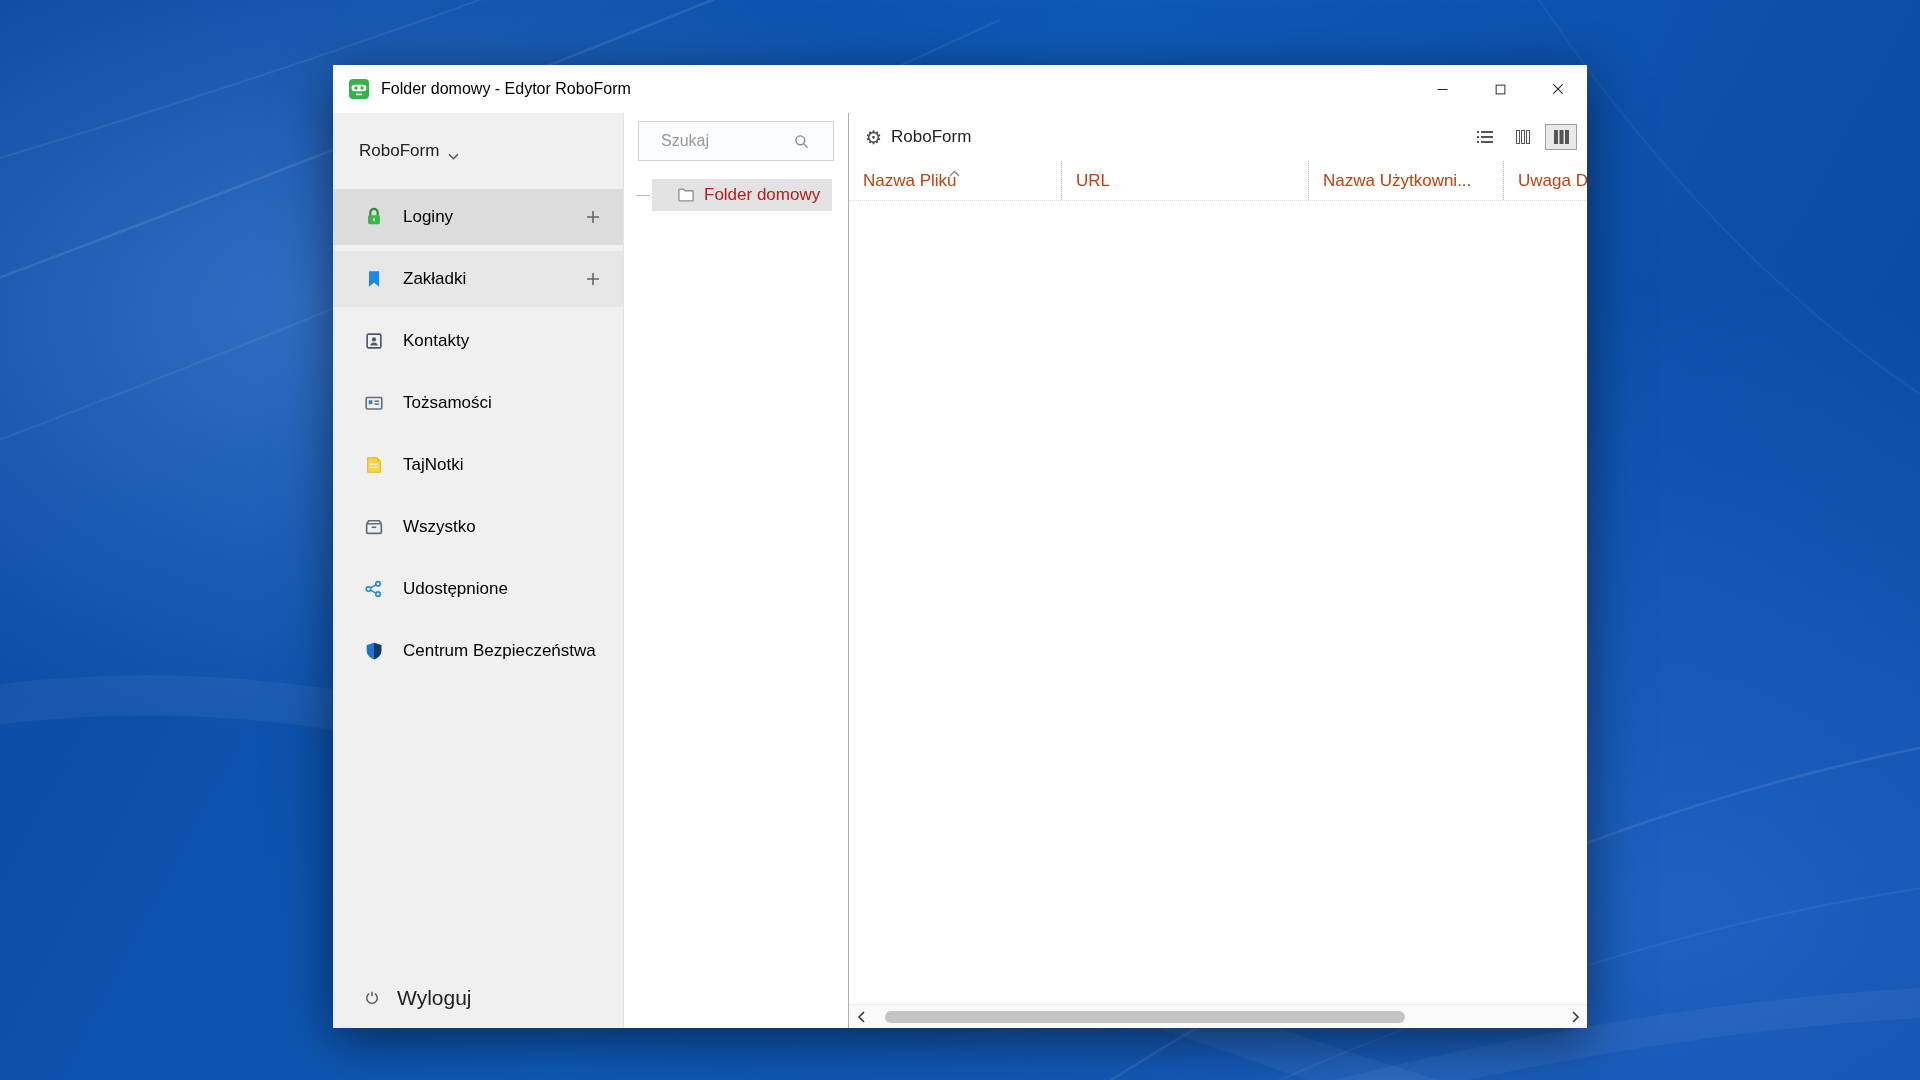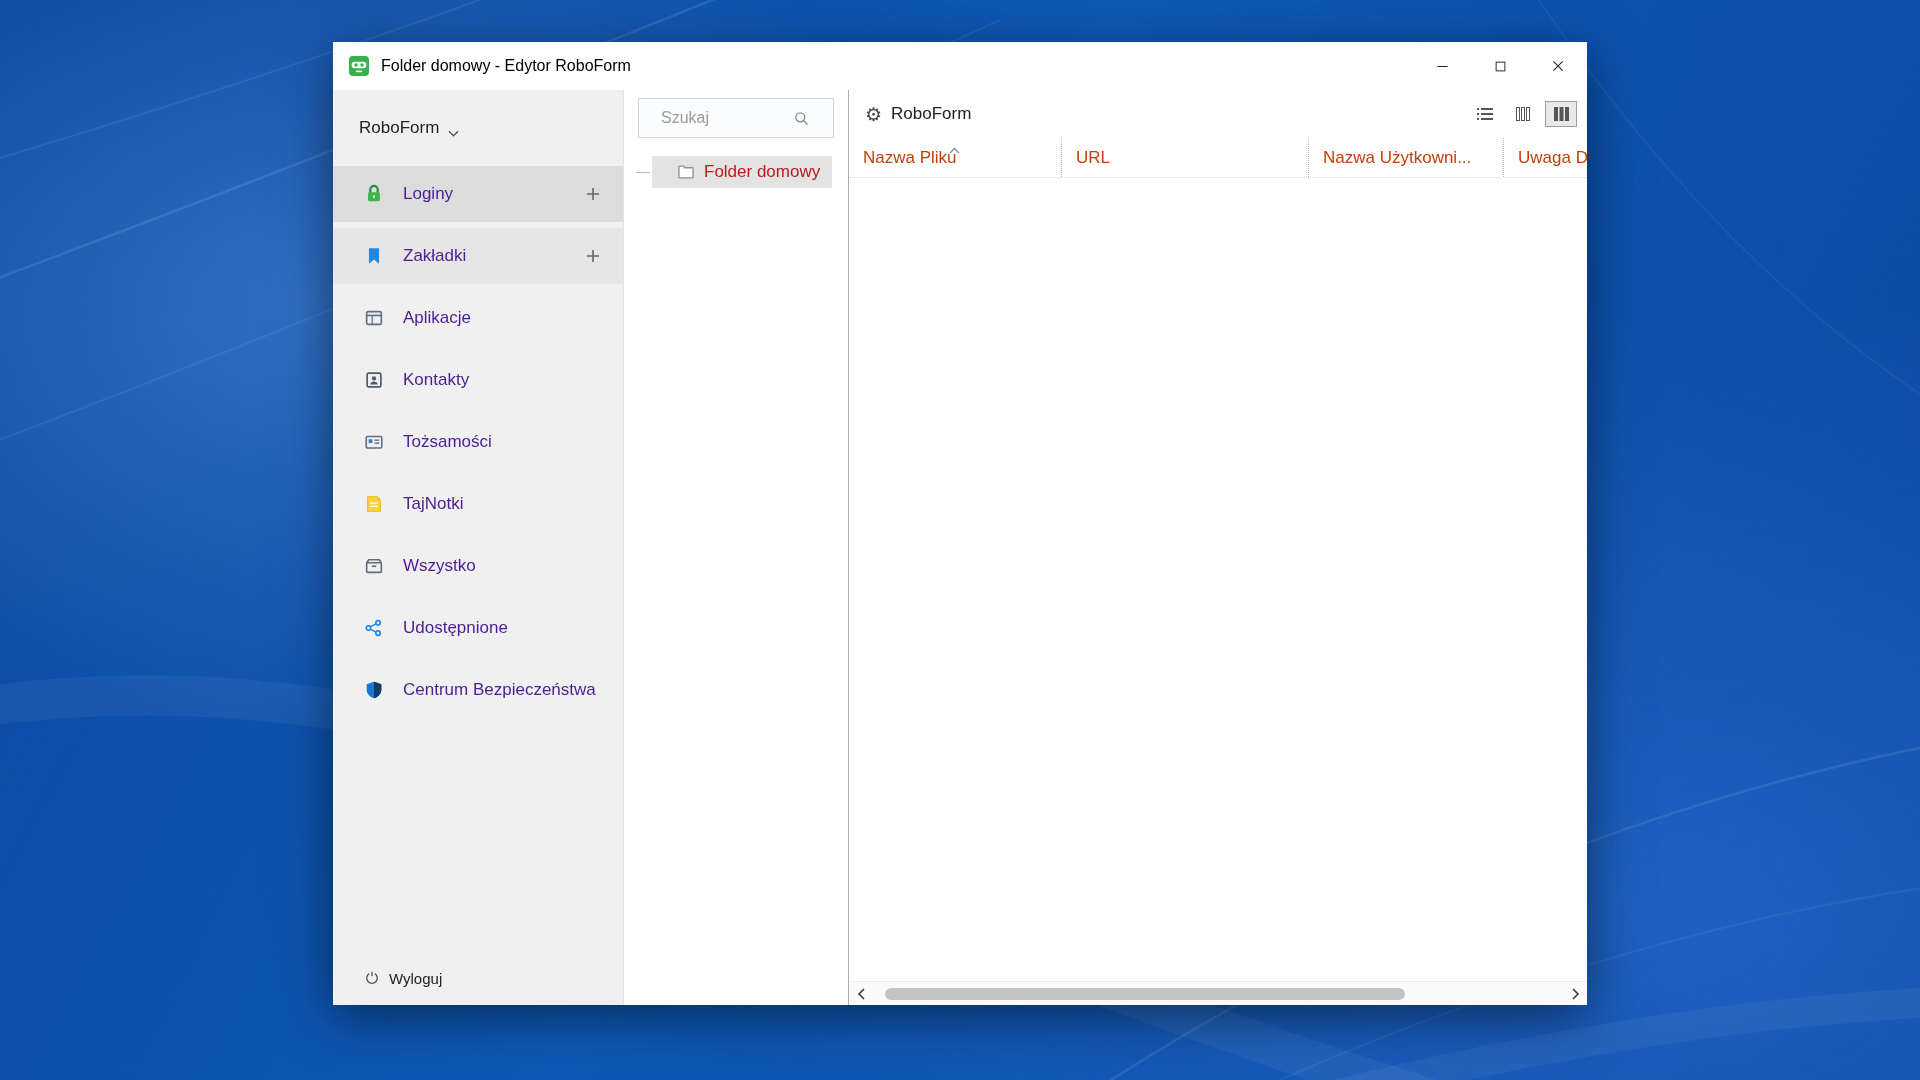--- a/index.html
+++ b/index.html
@@ -10,46 +10,46 @@
     position:fixed; inset:0;
     background:
       radial-gradient(1100px 700px at 16% 28%, rgba(130,185,255,.30), rgba(130,185,255,0) 62%),
       radial-gradient(1500px 950px at 88% 85%, rgba(45,115,215,.55), rgba(45,115,215,0) 66%),
       linear-gradient(118deg, #0a47a0 0%, #0e59b6 45%, #0a46a0 100%);
   }
   .wallpaper-svg { position:absolute; inset:0; }
 
   
   .window {
-    position:absolute; left:333px; top:42px; width:1254px; height:963px;
+    position:absolute; left:333px; top:65px; width:1254px; height:963px;
     background:#ffffff; box-shadow:0 12px 48px rgba(0,0,0,.5);
     display:flex; flex-direction:column;
   }
   .titlebar { height:48px; display:flex; align-items:center; padding-left:14px; background:#fff; flex:0 0 auto; }
   .title-text { font-size:16px; color:#000; margin-left:10px; }
   .controls { margin-left:auto; display:flex; height:100%; }
   .ctrl { width:58px; height:100%; display:flex; align-items:center; justify-content:center; }
 
   .window-body { flex:1; display:flex; min-height:0; }
 
   
   .sidebar {
     width:291px; flex:0 0 291px; background:#f0f0f1; border-right:1px solid #e3e3e3;
     position:relative;
   }
   .profile { margin:28px 0 0 26px; height:20px; display:flex; align-items:flex-end; gap:8px;
     font-size:17px; color:#222; }
   .nav { margin-top:28px; }
   .nav-item { height:56px; margin-bottom:6px; display:flex; align-items:center;
-    padding:0 22px 0 30px; gap:18px; font-size:17px; color:#4c1d95; }
+    padding:0 22px 0 30px; gap:18px; font-size:17px; color:#000000; }
   .nav-item.selected { background:#dcdcdc; }
   .nav-item.hovered  { background:#e6e6e6; }
   .add-btn { margin-left:auto; display:flex; }
-  .logout { position:absolute; left:30px; bottom:18px; display:flex; align-items:center; gap:8px;
-    font-size:15px; color:#222; }
+  .logout { position:absolute; left:30px; bottom:18px; display:flex; align-items:center; gap:16px;
+    font-size:21px; color:#222; }
 
   
   .folder-pane { width:225px; flex:0 0 225px; border-right:1px solid #adadad; background:#fff;
     display:flex; flex-direction:column; }
   .fp-toolbar { height:48px; display:flex; align-items:center; justify-content:space-between; padding:0 16px; }
   .more-btn { display:flex; align-items:center; gap:6px; font-size:16px; color:#333; }
   .searchbox { margin:8px 14px 0 14px; height:40px; border:1px solid #cfd2d6; background:#fbfcfd;
     display:flex; align-items:center; padding:0 22px; }
   .searchbox input { flex:1; border:none; outline:none; background:transparent; font-size:16px; color:#333;
     font-family:"Liberation Sans", sans-serif; min-width:0; }
@@ -163,28 +163,20 @@
               <path d="M6.5 3.5h11v17l-5.5-4.8-5.5 4.8z" fill="#1e88e5"></path>
             </svg>
             <span>Zakładki</span>
             <span class="add-btn">
               <svg width="16" height="16" viewBox="0 0 16 16">
                 <path d="M8 2v12M2 8h12" stroke="#666" stroke-width="1.6"></path>
               </svg>
             </span>
           </div>
 
-          <div class="nav-item">
-            <svg width="22" height="22" viewBox="0 0 24 24">
-              <rect x="4" y="5" width="16" height="14" rx="1.5" fill="none" stroke="#5f7082" stroke-width="1.8"></rect>
-              <line x1="4" y1="9.2" x2="20" y2="9.2" stroke="#5f7082" stroke-width="1.8"></line>
-              <line x1="10" y1="9.2" x2="10" y2="19" stroke="#5f7082" stroke-width="1.4"></line>
-            </svg>
-            <span>Aplikacje</span>
-          </div>
 
           <div class="nav-item">
             <svg width="22" height="22" viewBox="0 0 24 24">
               <rect x="4.5" y="4.5" width="15" height="15" rx="1.5" fill="none" stroke="#4a5a6a" stroke-width="1.8"></rect>
               <circle cx="12" cy="10.3" r="2.3" fill="#4a5a6a"></circle>
               <path d="M7.8 17c.5-2.3 2.2-3.4 4.2-3.4s3.7 1.1 4.2 3.4z" fill="#4a5a6a"></path>
             </svg>
             <span>Kontakty</span>
           </div>
 

